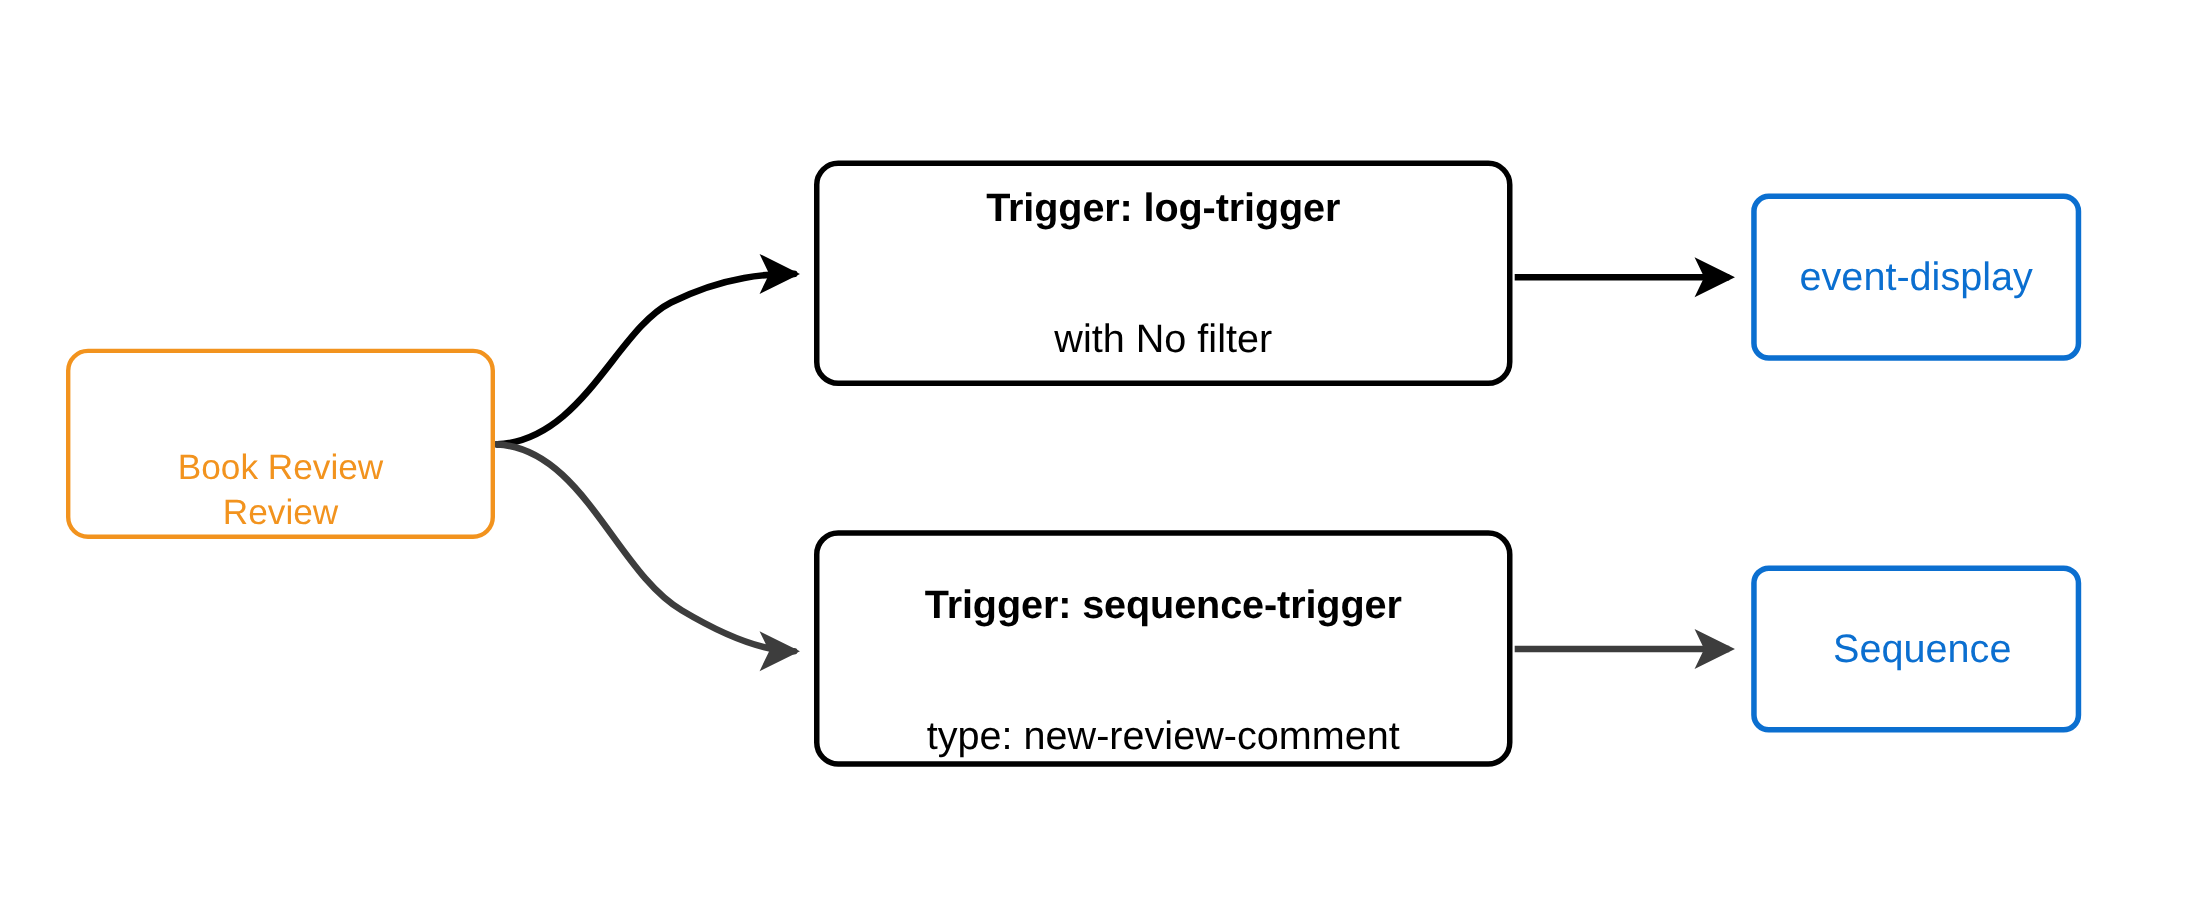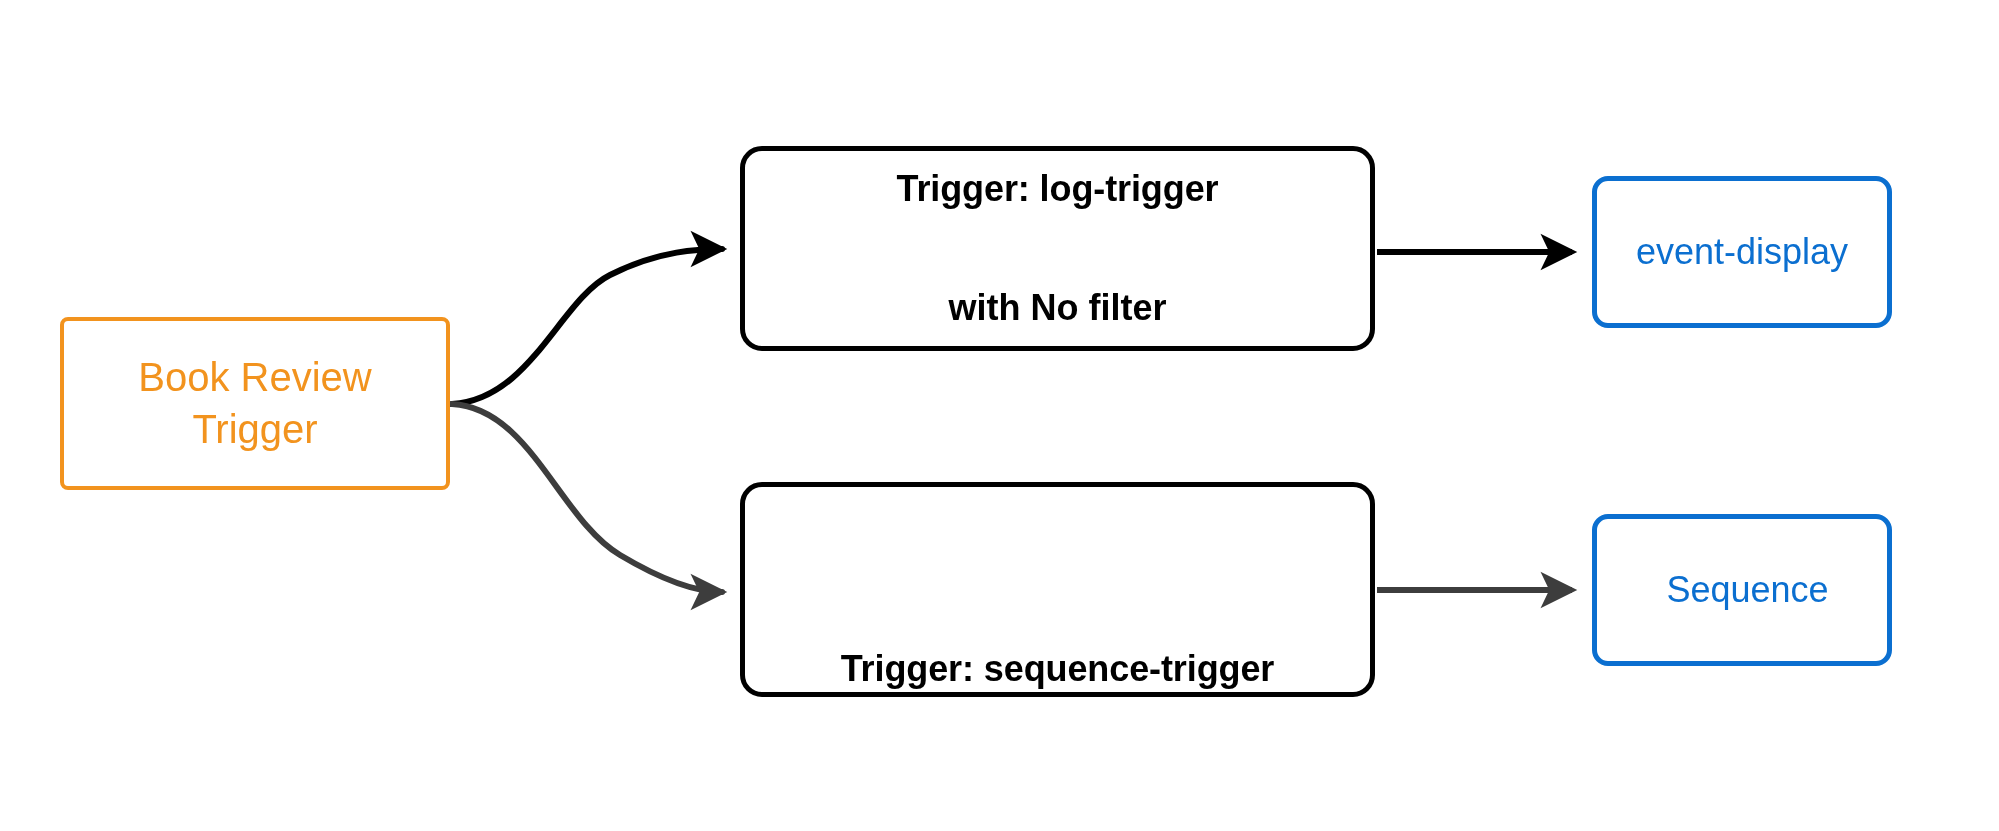--- a/index.html
+++ b/index.html
@@ -41,23 +41,24 @@
     white-space: nowrap;
   }
 
   
   #node-broker {
     left: 60px;
     top: 317px;
     width: 390px;
     height: 173px;
     border: 4px solid #F2931E;
-    border-radius: 8px;
+    border-radius: 20px;
     color: #F2931E;
-    font-size: 40px;
+    font-size: 32px;
+    justify-content: flex-end;
   }
 
   
   .trigger-node {
     border: 5px solid #000000;
     border-radius: 22px;
     color: #000000;
     font-size: 36px;
     gap: 48px;
   }
@@ -72,21 +73,21 @@
     top: 482px;
     width: 635px;
     height: 215px;
     justify-content: flex-end;
   }
   .trigger-title {
     font-weight: bold;
     letter-spacing: -0.1px;
   }
   .trigger-sub {
-    font-weight: bold;
+    font-weight: normal;
     margin-top: 25px;
   }
 
   
   .sink-node {
     border: 5px solid #0B6FD0;
     border-radius: 16px;
     color: #0B6FD0;
     font-size: 36px;
     width: 300px;
@@ -115,30 +116,31 @@
 
     <path d="M 452 404 C 530 408 560 520 620 555 C 672 586 702 592 722 592" fill="none" stroke="#3D3D3D" stroke-width="6" stroke-linecap="round" marker-end="url(#arrow-dark)"></path>
 
     <path d="M 1377 252 L 1572 252" fill="none" stroke="#000000" stroke-width="6" stroke-linecap="butt" marker-end="url(#arrow-black)"></path>
 
     <path d="M 1377 590 L 1572 590" fill="none" stroke="#3D3D3D" stroke-width="6" stroke-linecap="butt" marker-end="url(#arrow-dark)"></path>
   </svg>
 
   <div class="node" id="node-broker">
     <span class="node-line">Book Review</span>
-    <span class="node-line">Trigger</span>
+    <span class="node-line">Review</span>
   </div>
 
   <div class="node trigger-node" id="node-log-trigger">
     <span class="node-line trigger-title">Trigger: log-trigger</span>
     <span class="node-line trigger-sub">with No filter</span>
   </div>
 
   <div class="node trigger-node" id="node-sequence-trigger">
     <span class="node-line trigger-title">Trigger: sequence-trigger</span>
+    <span class="node-line trigger-sub">type: new-review-comment</span>
   </div>
 
   <div class="node sink-node" id="node-event-display">
     <span class="node-line">event-display</span>
   </div>
 
   <div class="node sink-node" id="node-sequence">
     <span class="node-line">Sequence</span>
   </div>
 

